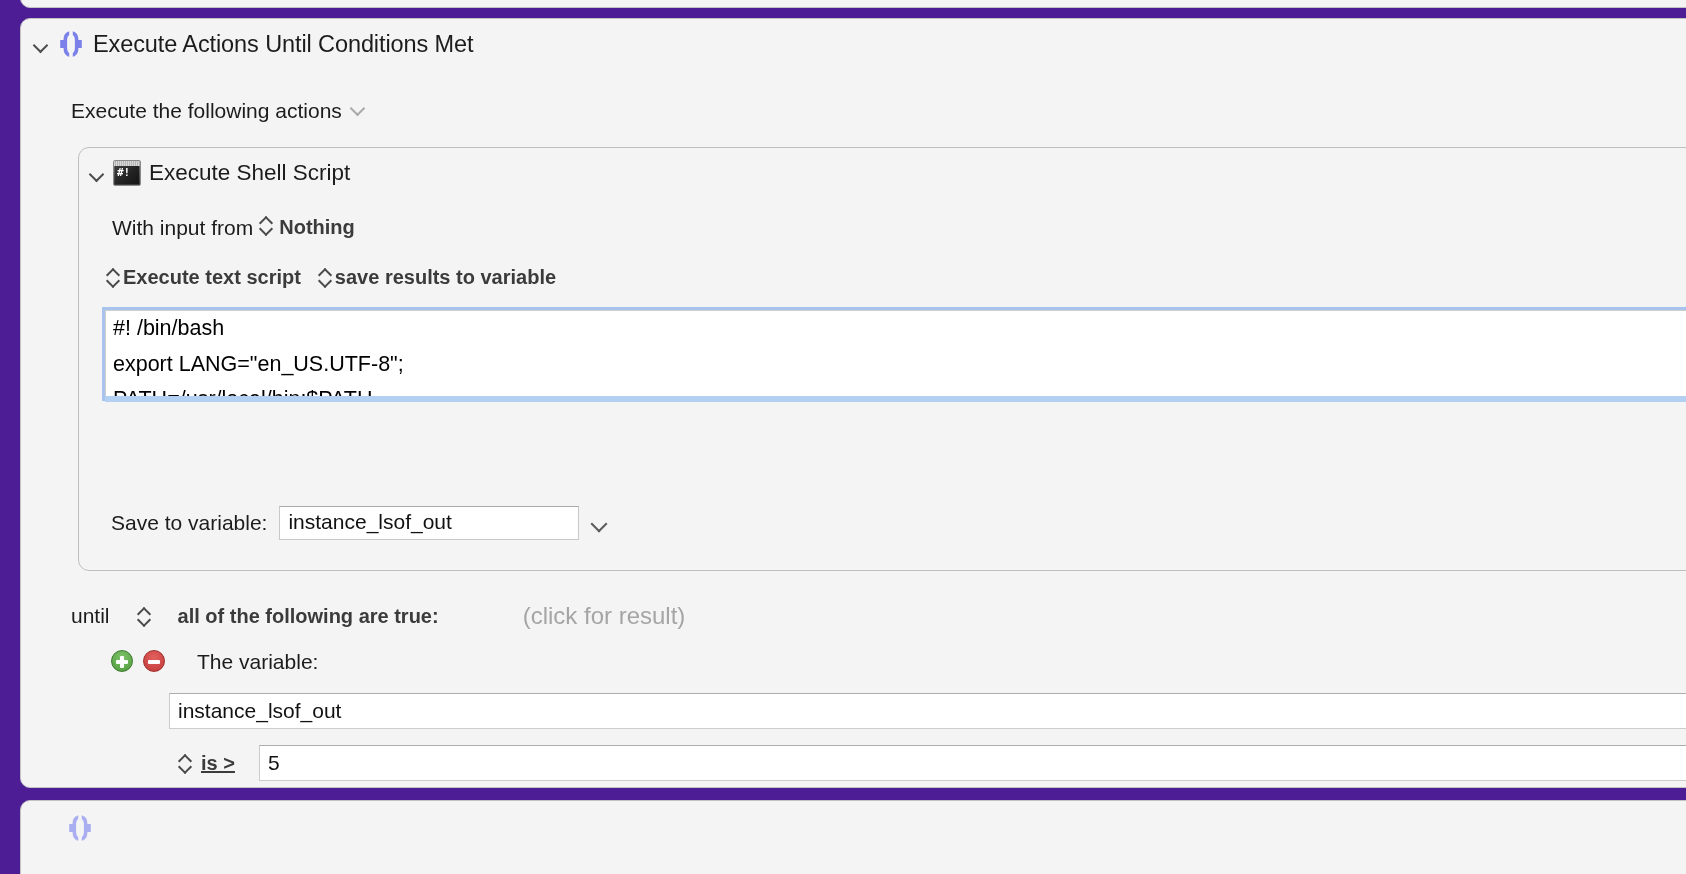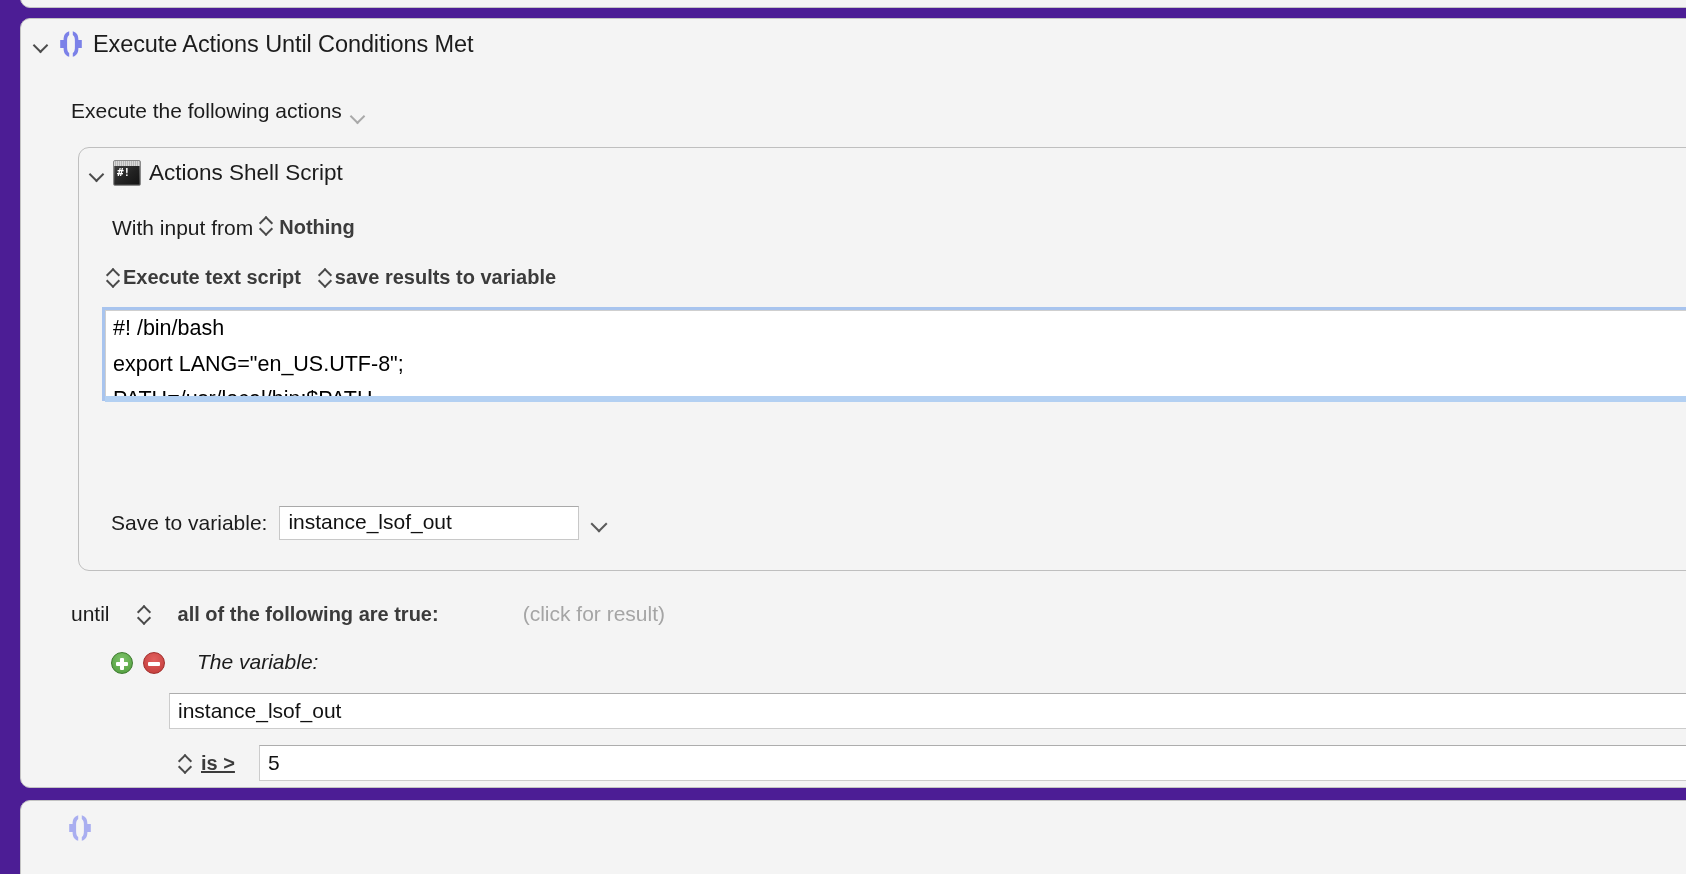--- a/index.html
+++ b/index.html
@@ -48,21 +48,21 @@
     width: 26px; height: 30px; position: relative; display: inline-block;
   }
   .brace-icon svg { display: block; }
   .hdr-title {
     font-size: 23.5px; color: #1c1c1c; letter-spacing: -0.1px;
     white-space: nowrap;
   }
 
   .subhdr-row {
     position: absolute; left: 50px; top: 80px;
-    display: flex; align-items: flex-end; gap: 8px;
+    display: flex; align-items: flex-start; gap: 8px;
   }
   .subhdr-text { font-size: 21px; color: #1c1c1c; }
 
   
   .panel-inner {
     position: absolute; left: 57px; top: 128px;
     width: 1660px; height: 424px;
     border: 1px solid #bfbfbf; border-radius: 11px;
     background: #f4f4f4;
   }
@@ -156,26 +156,26 @@
     transform: rotate(45deg);
   }
 
   
   .until-row {
     position: absolute; left: 50px; top: 583px;
     display: flex; align-items: center; gap: 28px;
   }
   .until-word { font-size: 21px; color: #1c1c1c; }
   .click-result {
-    font-size: 21px; color: #a5a5a5; margin-left: 56px; white-space: nowrap;
+    font-size: 24px; color: #a5a5a5; margin-left: 56px; white-space: nowrap;
   }
 
   .cond-row {
     position: absolute; left: 90px; top: 631px;
-    display: flex; align-items: flex-end; gap: 10px; font-style: italic;
+    display: flex; align-items: flex-start; gap: 10px;
   }
   .circ-btn {
     width: 22px; height: 22px; border-radius: 50%;
     position: relative; display: inline-block;
   }
   .circ-btn.plus {
     background: radial-gradient(circle at 50% 32%, #7ec36a, #4e9b3b);
     border: 1px solid #3d7a2e;
   }
   .circ-btn.minus {
@@ -247,21 +247,21 @@
     </div>
 
     <div class="panel-inner">
 
       <div class="inner-hdr">
         <span class="chevron"></span>
         <span class="sh-icon">
           <span class="bar"></span>
           <span class="scr">#!</span>
         </span>
-        <span class="inner-title">Actions Shell Script</span>
+        <span class="inner-title">Execute Shell Script</span>
       </div>
 
       <div class="with-input-row">
         <span class="plain-lbl">With input from</span>
         <span class="updown"></span>
         <span class="bold-lbl">Nothing</span>
       </div>
 
       <div class="popups-row">
         <span class="updown"></span>

